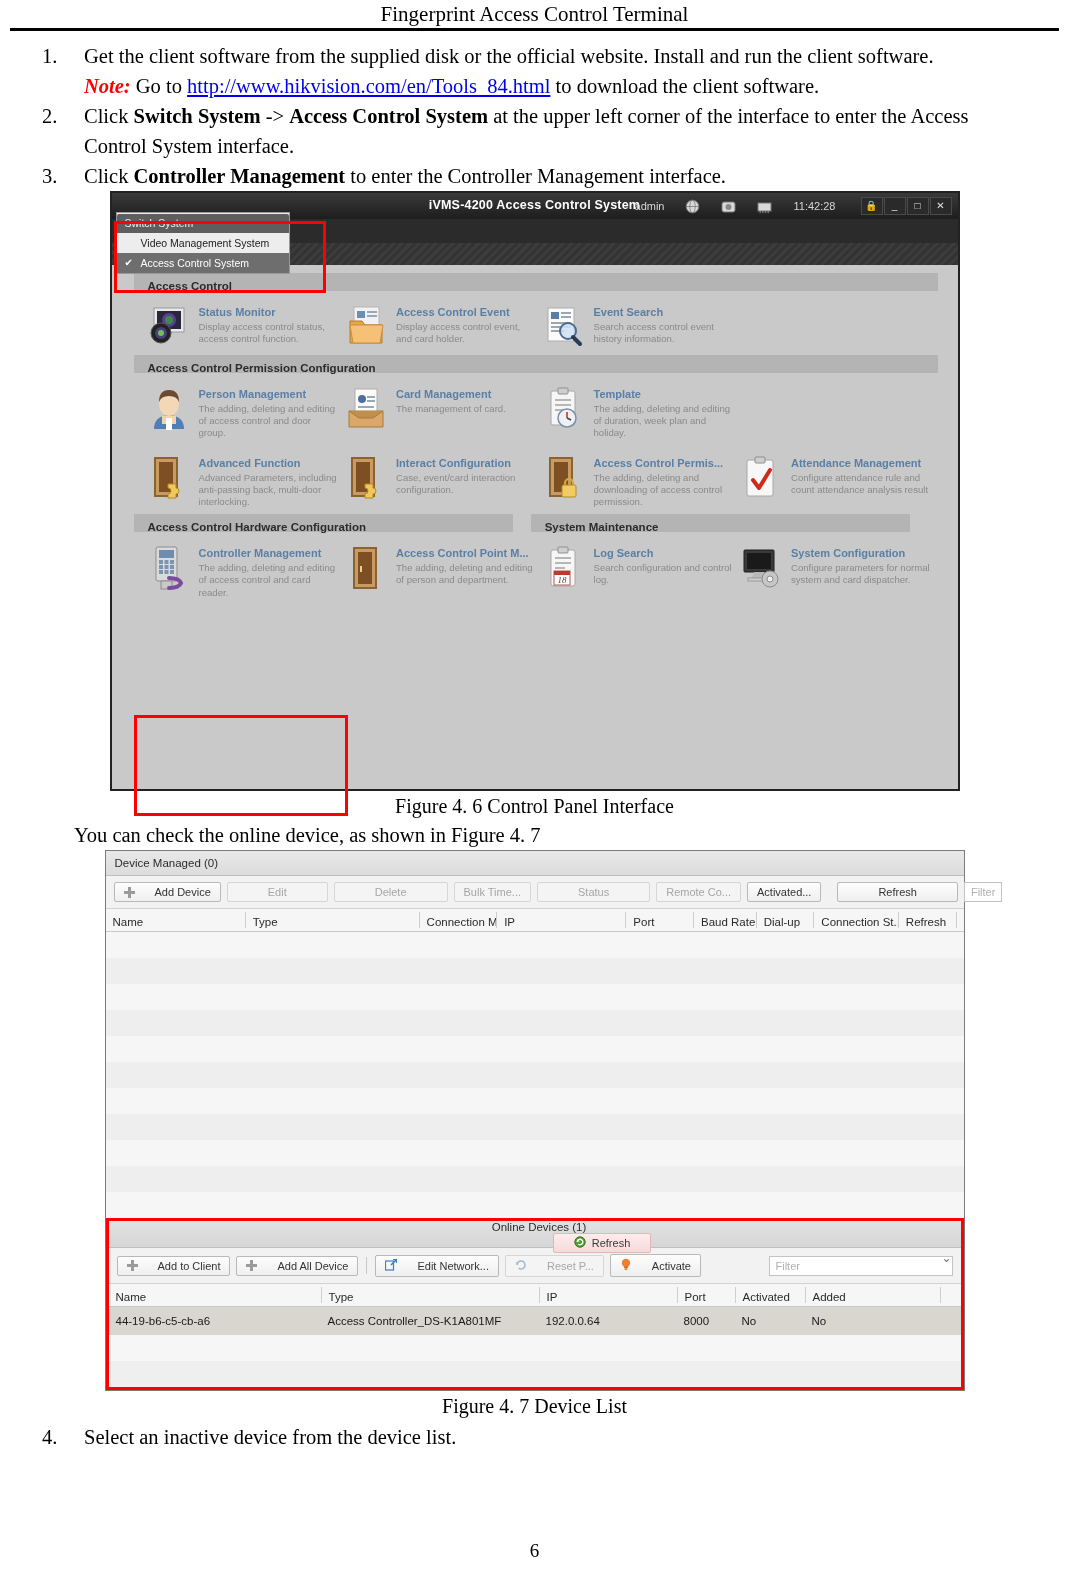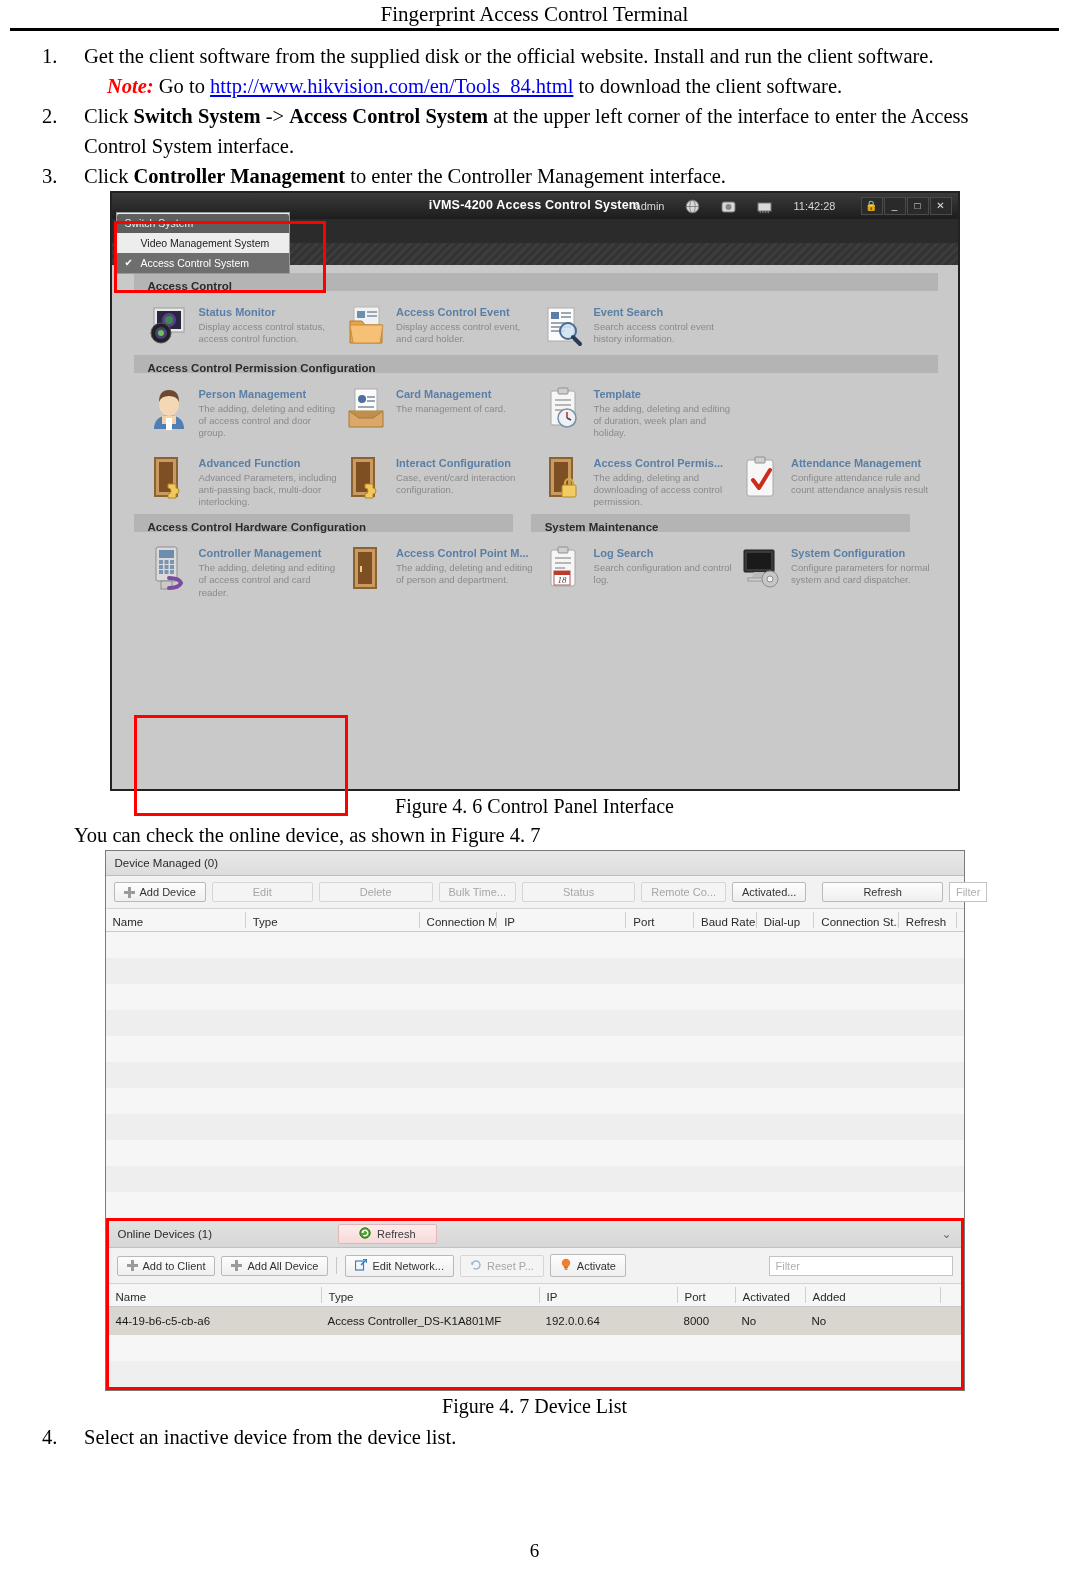--- a/index.html
+++ b/index.html
@@ -46,21 +46,20 @@
     flex: 0 0 42px;
     text-align: left;
     padding-left: 2px;
   }
   .li-txt { flex: 1 1 auto; }
   .b { font-weight: bold; }
   .note-label {
     color: #ff0000;
     font-weight: bold;
     font-style: italic;
-    margin-left: 23px;
   }
   .link {
     color: #0000ee;
     text-decoration: underline;
   }
 
   
   .figure-wrap { text-align: center; }
   .figure-caption {
     text-align: center;
@@ -280,21 +279,21 @@
   }
   .tb-btn {
     border: 1px solid #b9b9b9;
     background: linear-gradient(#fdfdfd,#efefef);
     border-radius: 2px;
     font-size: 11px;
     color: #333;
     padding: 3px 9px;
     display: flex;
     align-items: center;
-    gap: 5px;
+    gap: 20px;
     white-space: nowrap;
   }
   .tb-btn.dis { color: #a6a6a6; background: #f4f4f4; border-color: #d6d6d6; }
   .tb-btn.wide { padding: 3px 40px; }
   .tb-sep {
     width: 1px; height: 17px;
     background: #c8c8c8;
     margin: 0 2px;
   }
   .tb-filter {
@@ -355,20 +354,21 @@
   .online-hdr {
     background: linear-gradient(#e2e2e2,#d6d6d6);
     height: 26px;
     display: flex;
     align-items: center;
     padding-left: 9px;
     font-size: 11.5px;
     color: #2b2b2b;
     position: relative;
     border-bottom: 1px solid #c0c0c0;
+    flex-direction: column;
   }
   .refresh-pill {
     margin-left: 126px;
     background: linear-gradient(#fdecec,#f6dada);
     border: 1px solid #e2b6b6;
     border-radius: 2px;
     padding: 2px 20px;
     font-size: 11px;
     color: #3a3a3a;
     display: flex;

